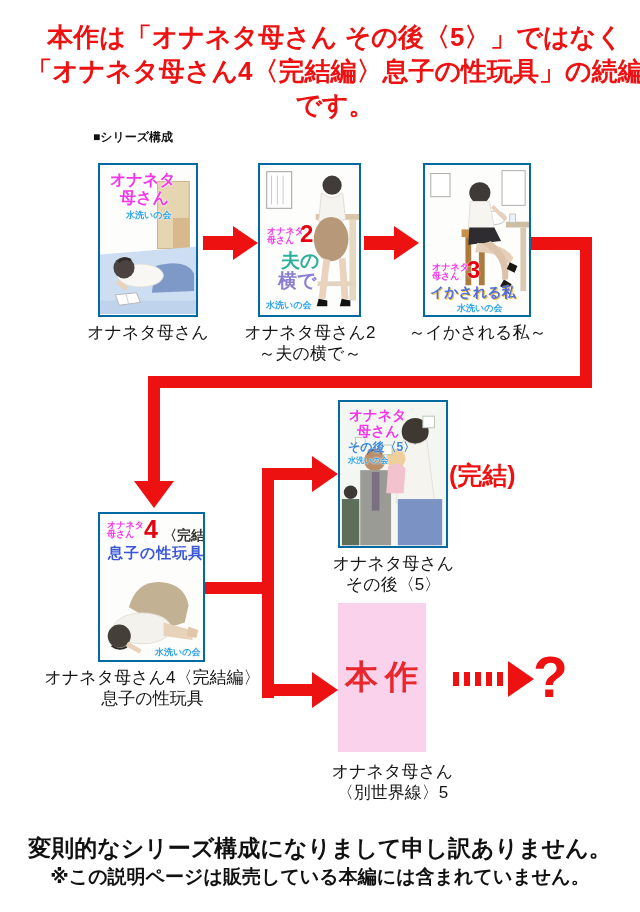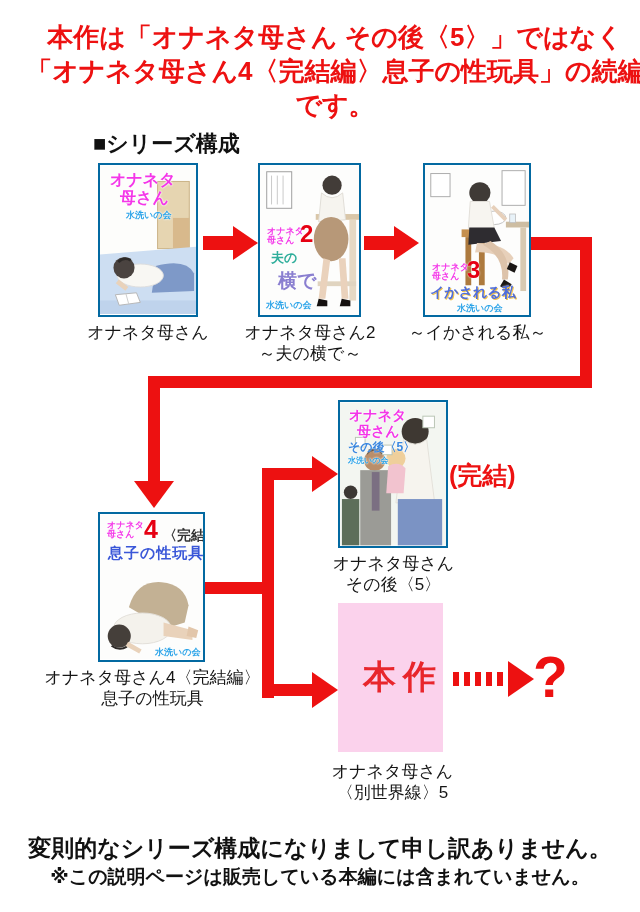--- a/index.html
+++ b/index.html
@@ -10,41 +10,41 @@
     --ink:#141414;
   }
   *{margin:0;padding:0;box-sizing:border-box;}
   html,body{background:#ffffff;}
   body{font-family:"Liberation Sans","DejaVu Sans",sans-serif;color:var(--ink);}
   .canvas{position:relative;width:640px;height:912px;background:#ffffff;overflow:hidden;}
 
   
   .headline{position:absolute;left:15px;top:20px;width:640px;text-align:center;
             color:var(--red);font-weight:bold;font-size:26px;line-height:34px;letter-spacing:0;}
-  .section-title{position:absolute;left:93px;top:129px;font-size:22px;font-weight:bold;color:#111;}
+  .section-title{position:absolute;left:93px;top:129px;font-size:12px;font-weight:bold;color:#111;}
   .footer-line1{position:absolute;left:0;top:833px;width:640px;text-align:center;
                 font-size:23px;font-weight:bold;color:#111;}
   .footer-line2{position:absolute;left:0;top:864px;width:640px;text-align:center;
                 font-size:19px;font-weight:bold;color:#111;}
 
   
   .cover{position:absolute;background:#fff;border:2px solid #0369a1;overflow:hidden;}
   .cover svg{position:absolute;left:0;top:0;width:100%;height:100%;}
   .ct{position:absolute;font-weight:bold;white-space:nowrap;line-height:1.05;}
   .pink{color:var(--title-pink);text-shadow:0 0 2px #fff,0 0 2px #fff;}
   .circle-name{color:var(--circle-blue);font-size:9px;text-shadow:0 0 2px #fff,0 0 2px #fff;}
 
   
   .v1-t1{left:10px;top:7px;font-size:16px;}
   .v1-t2{left:20px;top:25px;font-size:16px;}
   .v1-circle{left:26px;top:46px;}
   
   .v2-small{left:7px;top:62px;font-size:9px;}
   .v2-num{left:40px;top:56px;font-size:24px;color:#e60012;text-shadow:0 0 2px #fff;}
-  .v2-sub1{left:11px;top:86px;font-size:13px;color:#2fae9b;text-shadow:0 0 2px #fff;}
+  .v2-sub1{left:21px;top:86px;font-size:19px;color:#2fae9b;text-shadow:0 0 2px #fff;}
   .v2-sub2{left:18px;top:106px;font-size:19px;color:#8a7fd0;text-shadow:0 0 2px #fff;}
   .v2-circle{left:6px;top:136px;}
   
   .v3-small{left:7px;top:98px;font-size:9px;}
   .v3-num{left:42px;top:92px;font-size:24px;color:#e60012;text-shadow:0 0 2px #fff;}
   .v3-sub{left:5px;top:120px;font-size:14px;color:#4f6ddb;
           text-shadow:1px 1px 0 #f0c24b,0 0 2px #fff;}
   .v3-circle{left:32px;top:139px;}
   
   .v4-small{left:7px;top:7px;font-size:9px;}
@@ -66,22 +66,22 @@
   .head-right{position:absolute;width:0;height:0;
               border-top:18px solid transparent;border-bottom:18px solid transparent;
               border-left:26px solid var(--red);}
   .head-right.sm{border-top-width:17px;border-bottom-width:17px;border-left-width:25px;}
   .head-down{position:absolute;width:0;height:0;
              border-left:20px solid transparent;border-right:20px solid transparent;
              border-top:27px solid var(--red);}
   .dash{position:absolute;width:6px;height:14px;background:var(--red);}
 
   
-  .honsaku-box{position:absolute;left:338px;top:603px;width:105px;height:149px;
-               background:var(--pink-box);display:flex;align-items:center;justify-content:flex-end;}
+  .honsaku-box{position:absolute;left:338px;top:603px;width:88px;height:149px;
+               background:var(--pink-box);display:flex;align-items:center;justify-content:flex-start;}
   .honsaku-label{color:#e8262c;font-size:33px;font-weight:bold;letter-spacing:7px;padding-left:7px;}
   .kanketsu{position:absolute;left:449px;top:459px;font-size:25px;font-weight:bold;color:var(--red);}
   .qmark{position:absolute;left:533px;top:644px;font-size:57px;font-weight:bold;color:var(--red);}
 </style>
 </head>
 <body>
 
 <div class="canvas">
 
   <div class="headline">

